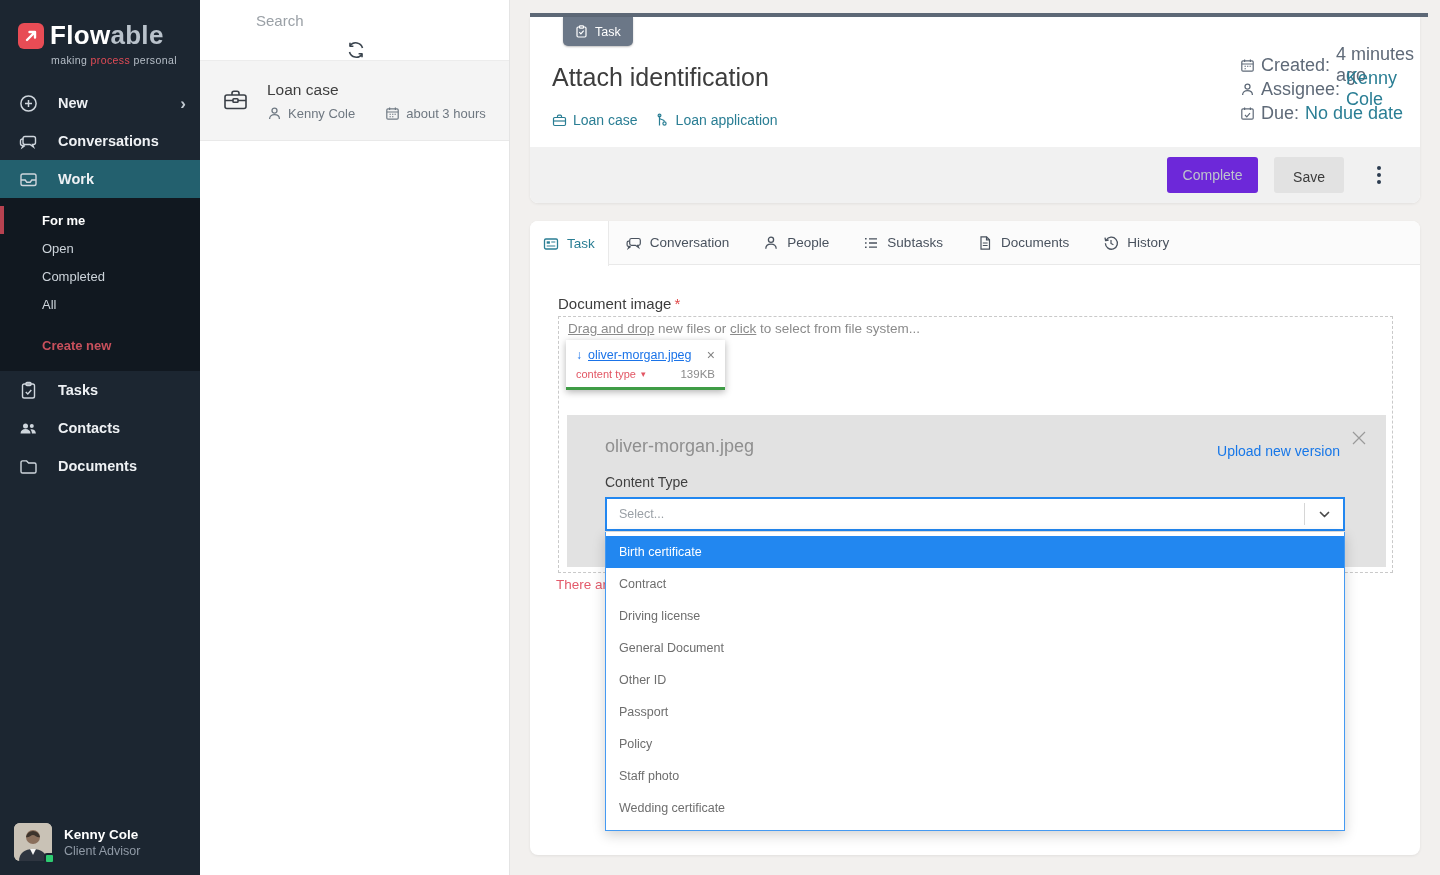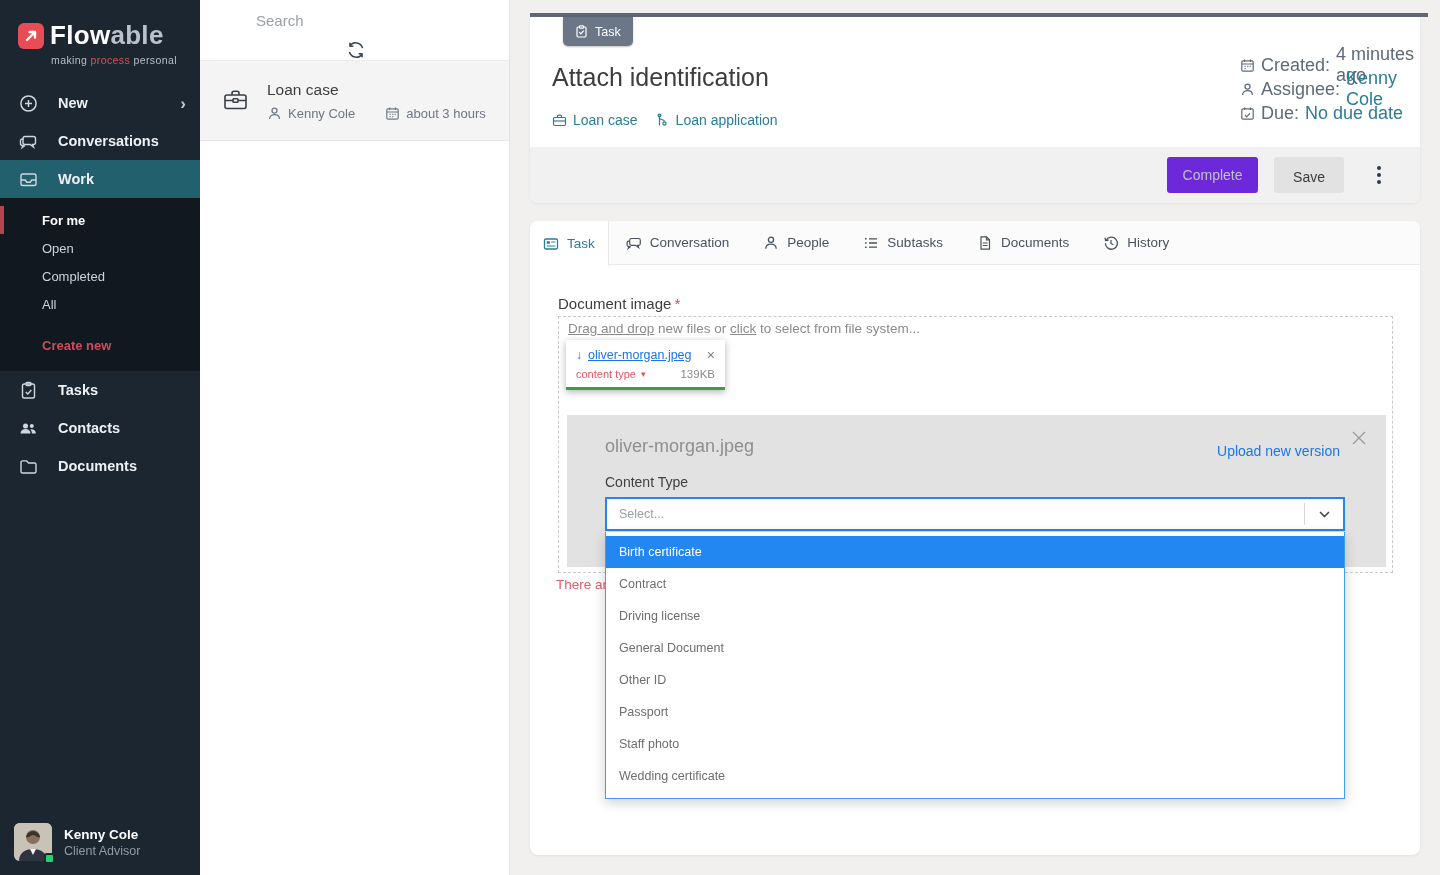--- a/index.html
+++ b/index.html
@@ -455,18 +455,19 @@
 
     <div class="error-text">There ar</div>
 
     <div class="dropdown">
       <div class="opt selected">Birth certificate</div>
       <div class="opt">Contract</div>
       <div class="opt">Driving license</div>
       <div class="opt">General Document</div>
       <div class="opt">Other ID</div>
       <div class="opt">Passport</div>
+      <div class="opt">Policy</div>
       <div class="opt">Staff photo</div>
       <div class="opt">Wedding certificate</div>
     </div>
   </div>
 
 </div>
 
 </body></html>

